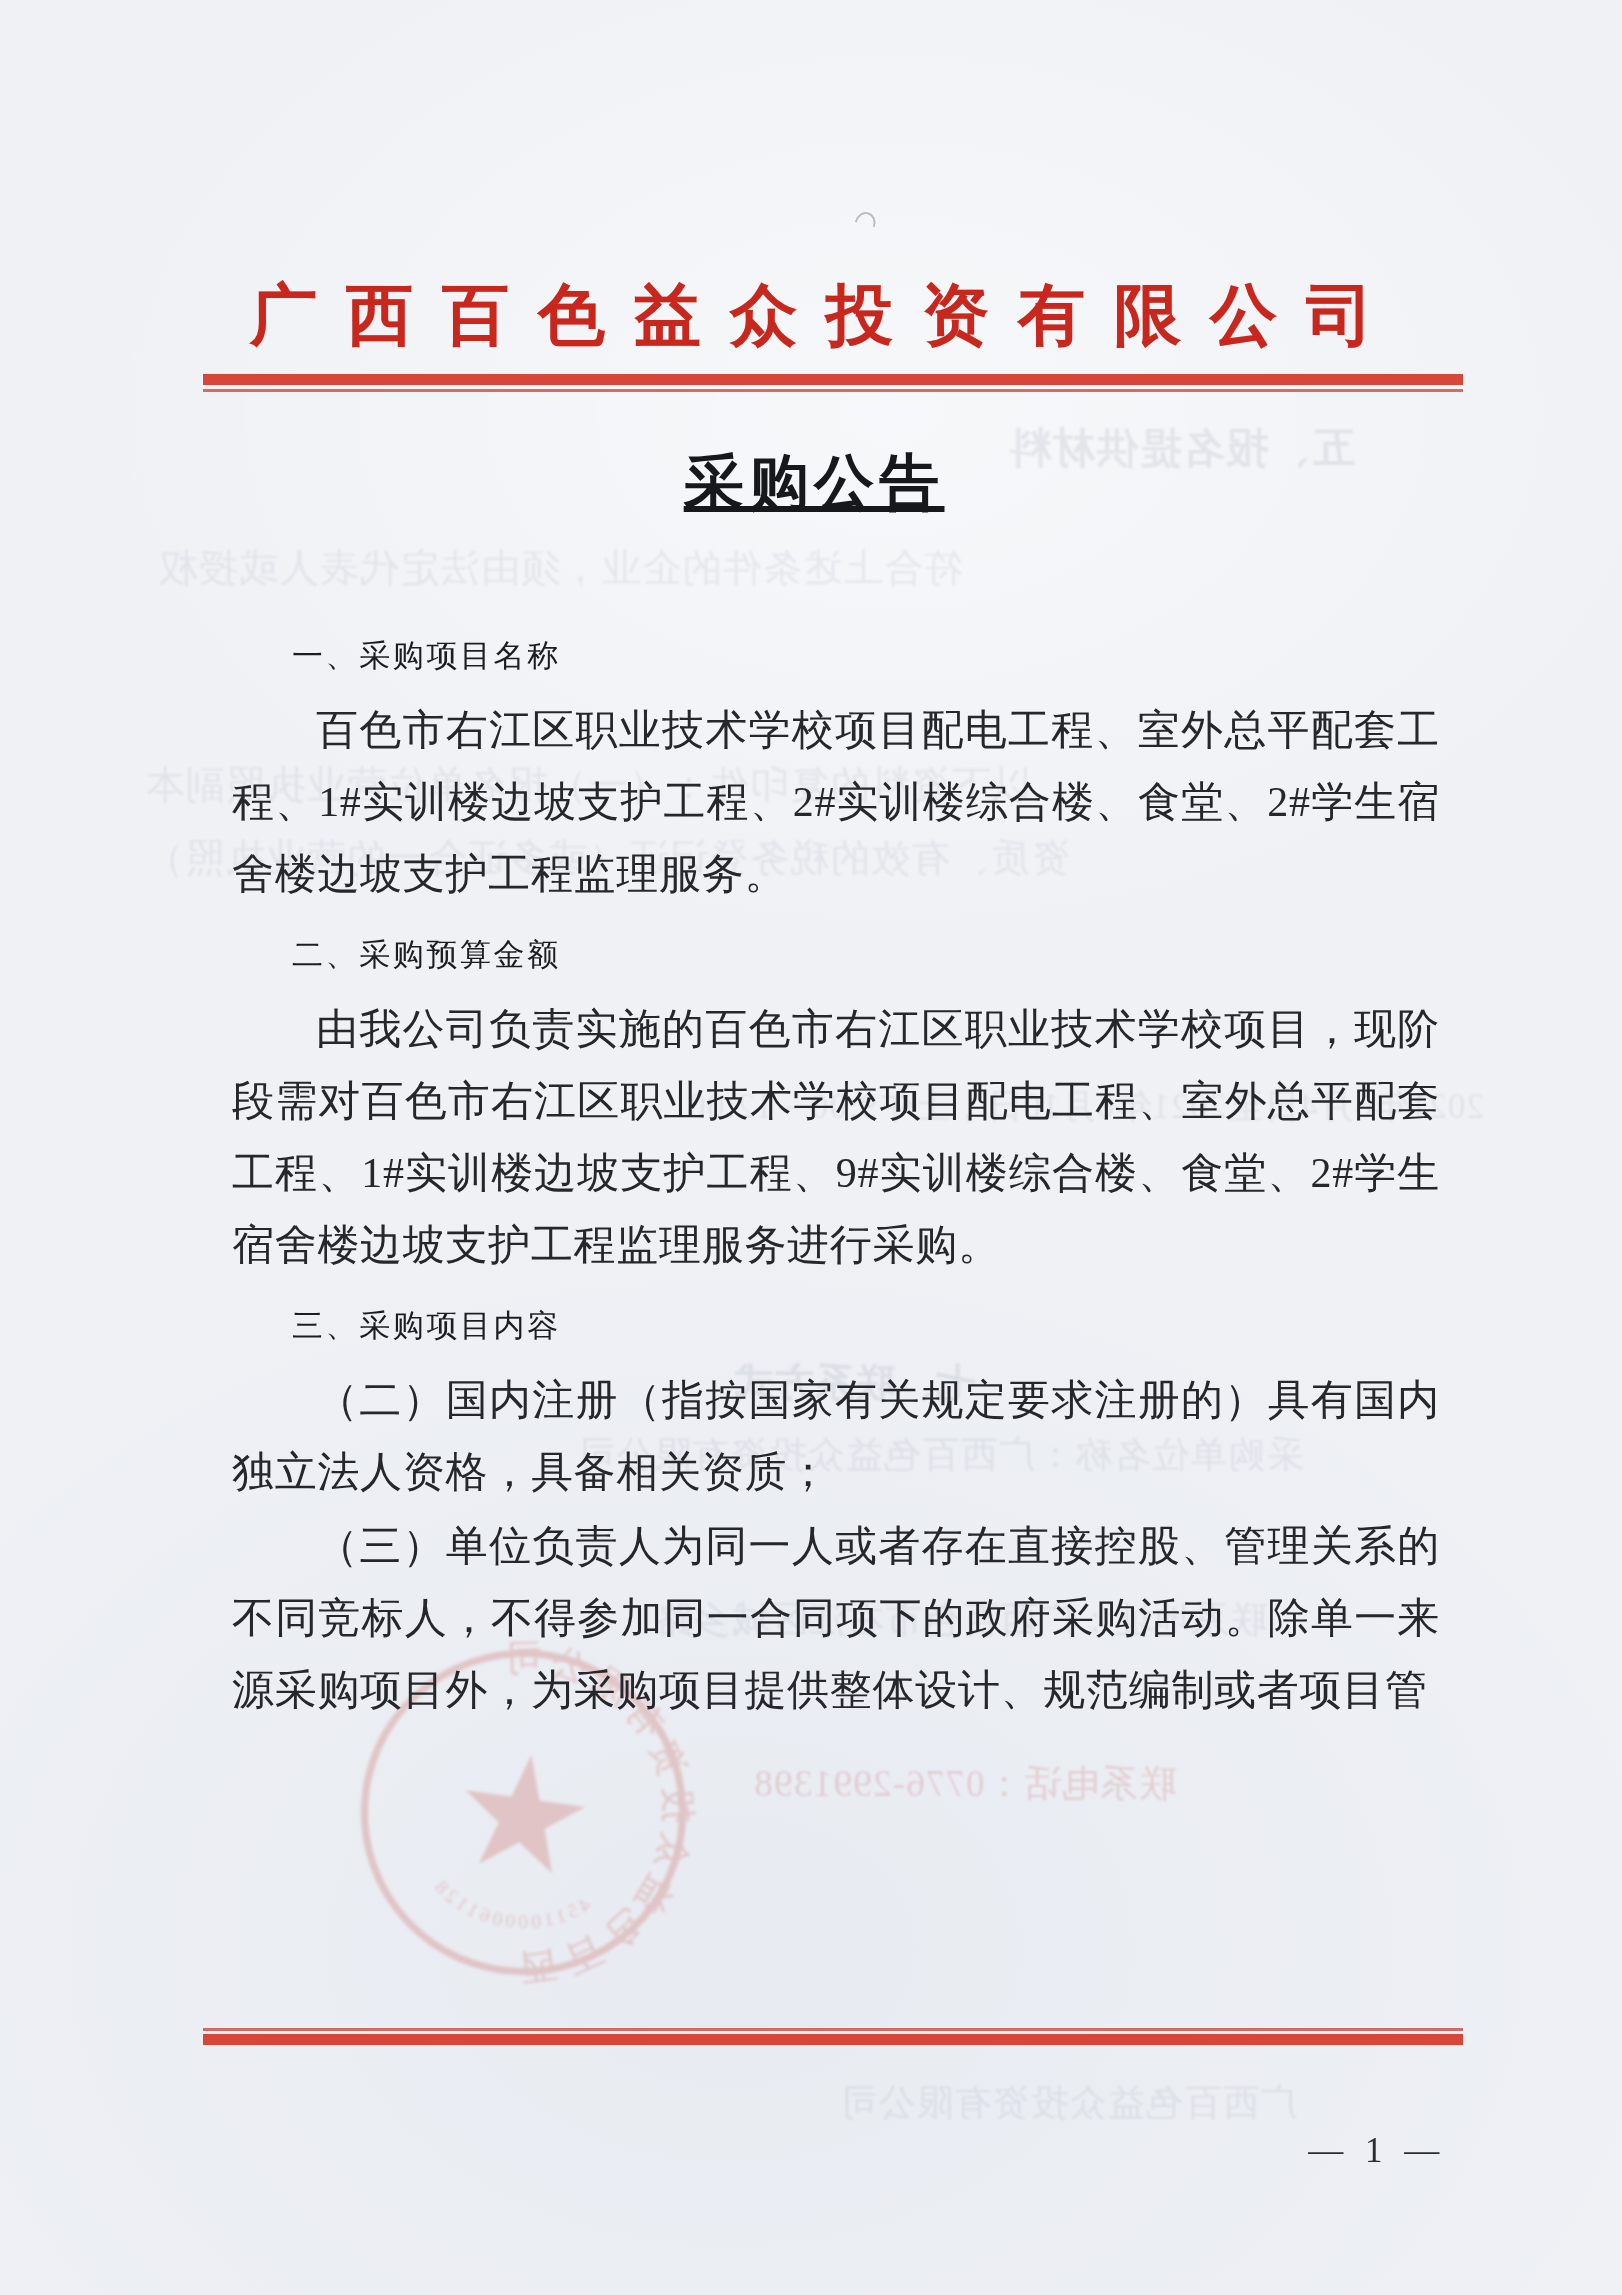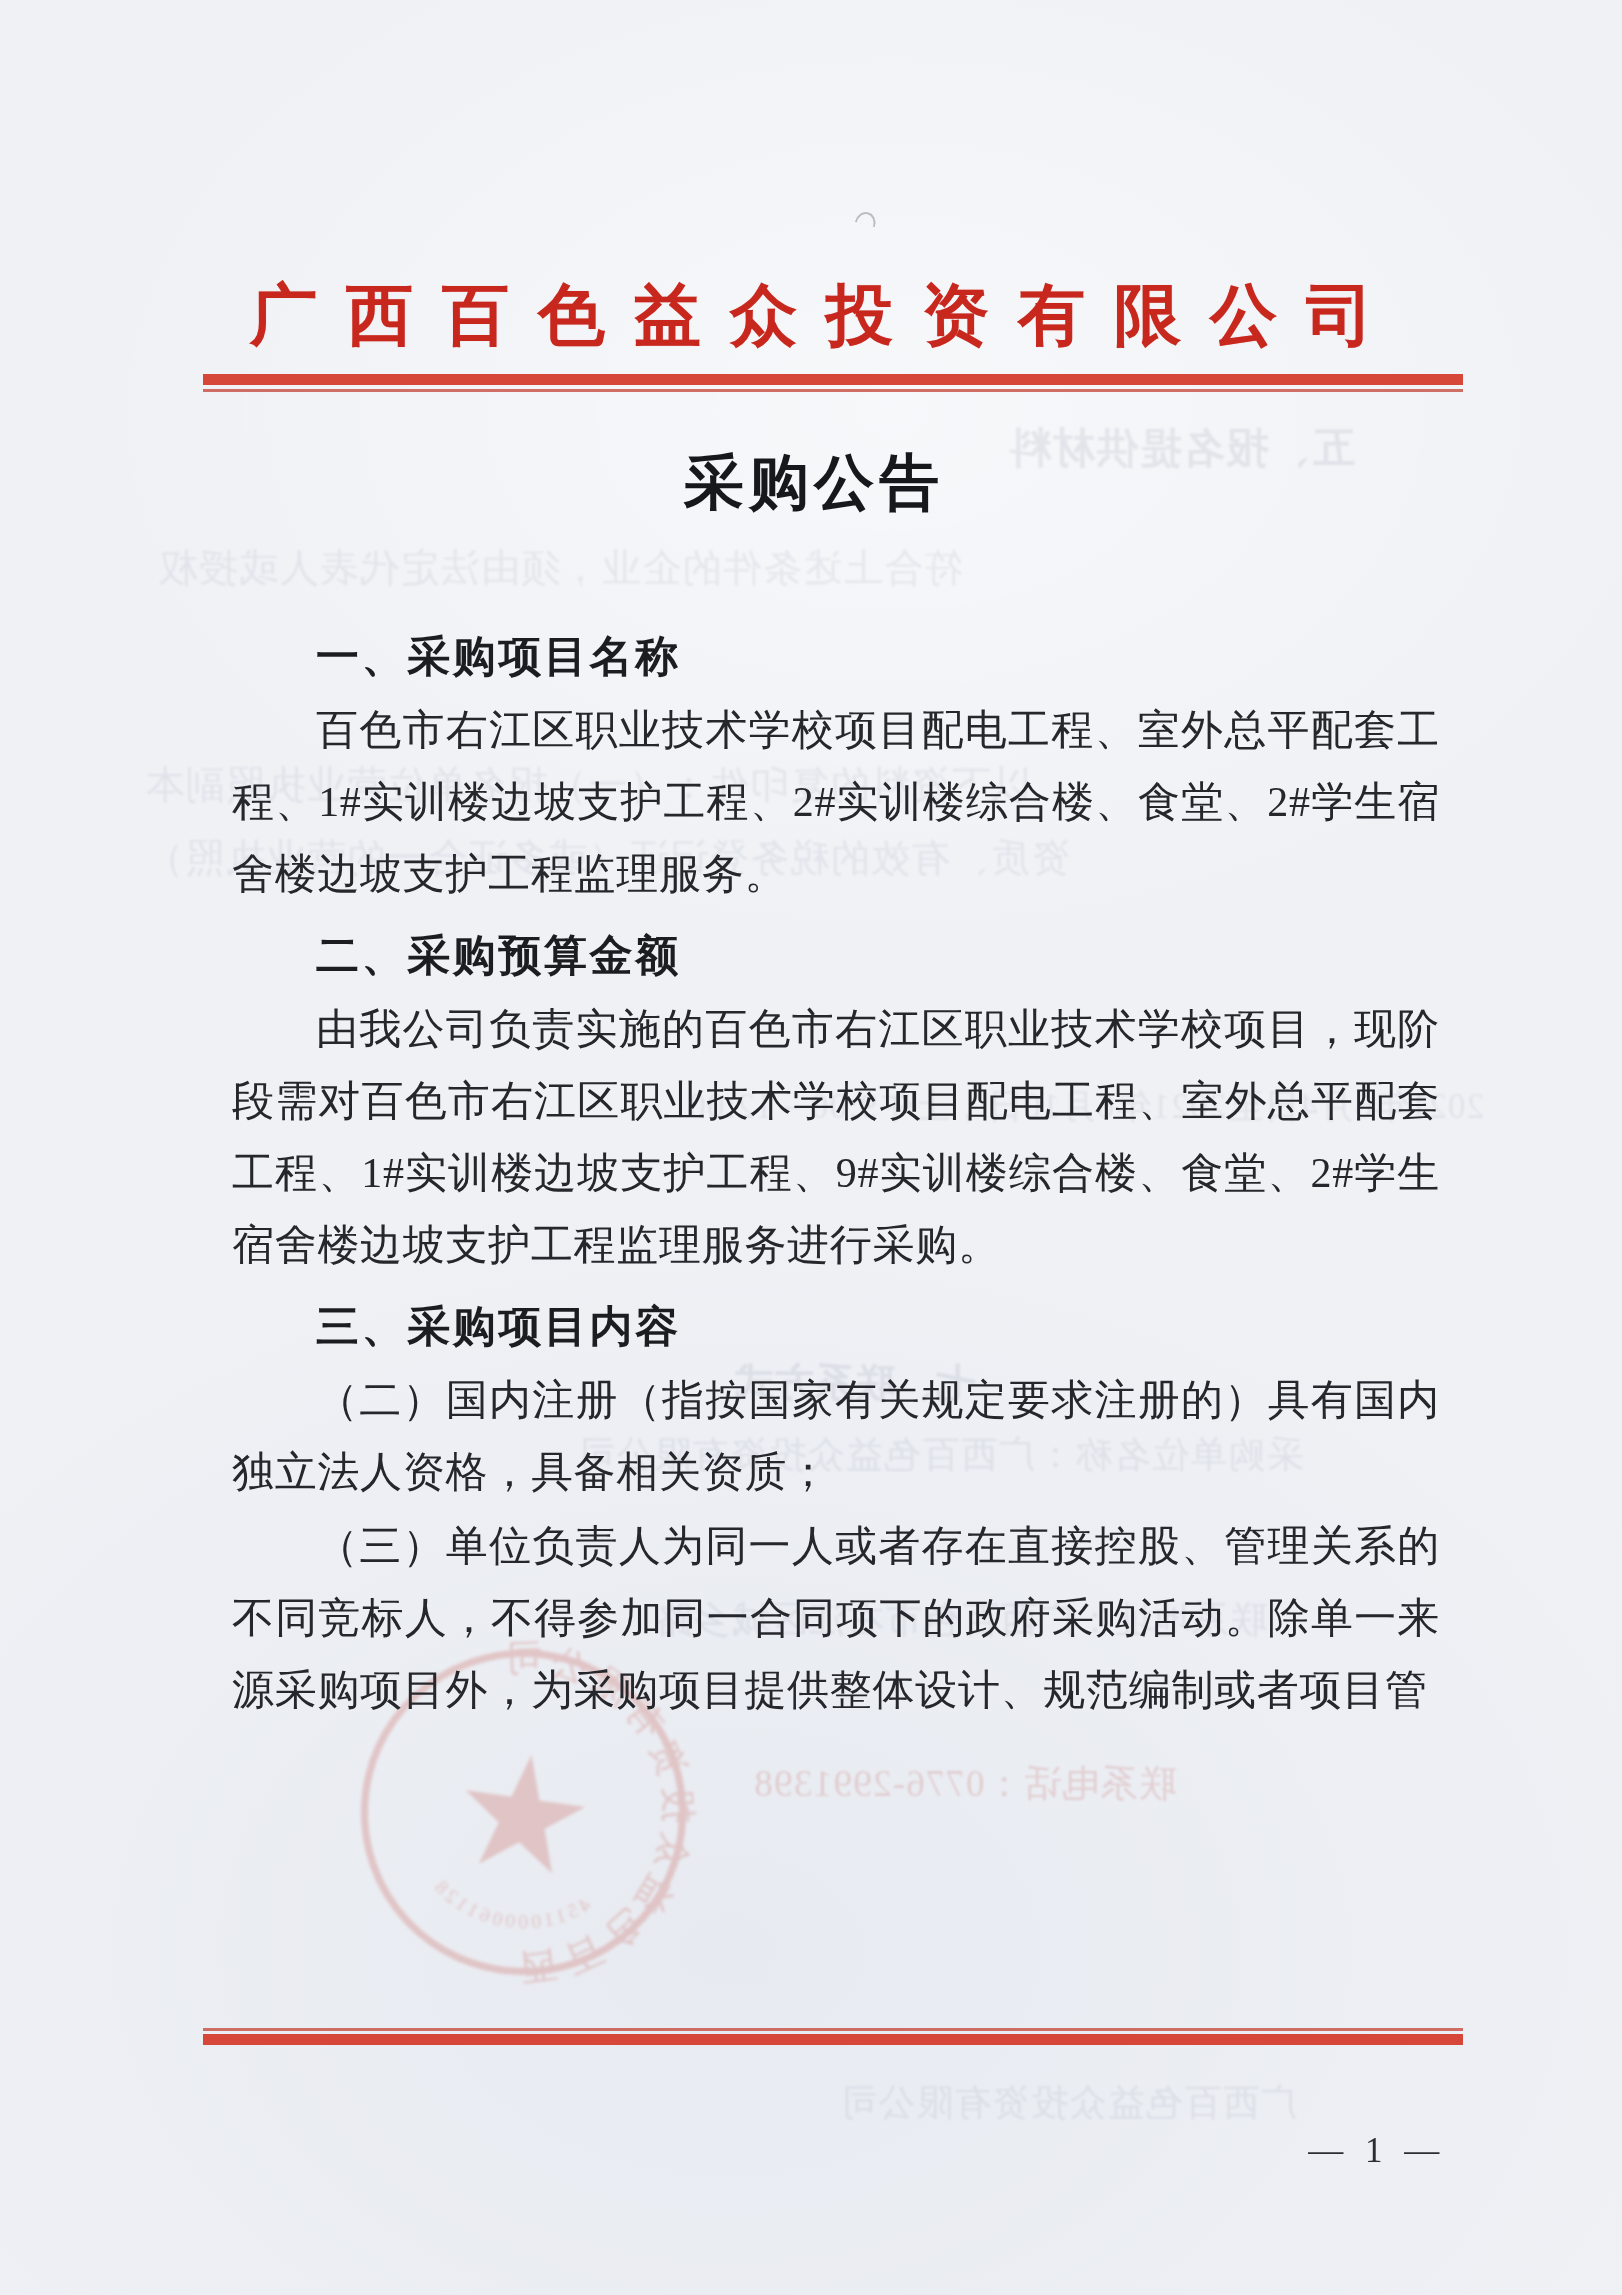--- a/index.html
+++ b/index.html
@@ -25,32 +25,32 @@
     white-space:nowrap;
   }
   .rule{position:absolute; left:203px; width:1260px;}
   .rule-thick-top{top:374px; height:10.5px; background:#d6473a;}
   .rule-thin-top{top:389px; height:2.6px; background:#c9564b; opacity:0.85;}
   .rule-thin-bottom{top:2028px; height:2.6px; background:#c9564b; opacity:0.85;}
   .rule-thick-bottom{top:2034px; height:11px; background:#d6473a;}
   .doc-title{
     position:absolute; top:450px; left:0; width:1623px;
     text-align:center; font-weight:bold; font-size:60px; line-height:1.1;
-    letter-spacing:5.2px; text-indent:5.2px; color:#17181c;
+    letter-spacing:5.2px; text-indent:5.2px; color:#17181c;text-decoration:underline;
   }
   
   .body-block{
     position:absolute; left:230px; top:620px; width:1212px;
     font-size:42px; line-height:72px; letter-spacing:0.7px;
     text-align:justify; color:#26272c;
   }
   .sec-heading{
     margin:9.2px 0 0 0; text-indent:2em;
     font-family:"Liberation Sans", sans-serif;
-    font-weight:700; font-size:43px; line-height:72px;
+    font-weight:400; font-size:31px; line-height:72px;
     letter-spacing:2.6px; color:#1c1d21;
   }
   .sec-heading.first{margin-top:0;}
   .body-block p{margin:2px; text-indent:2em;}
   
   .page-number{
     position:absolute; top:2131px; left:1269px; width:216px;
     font-size:35px; letter-spacing:6.5px; color:#2b2d33; text-align:center;
     white-space:nowrap;
   }

